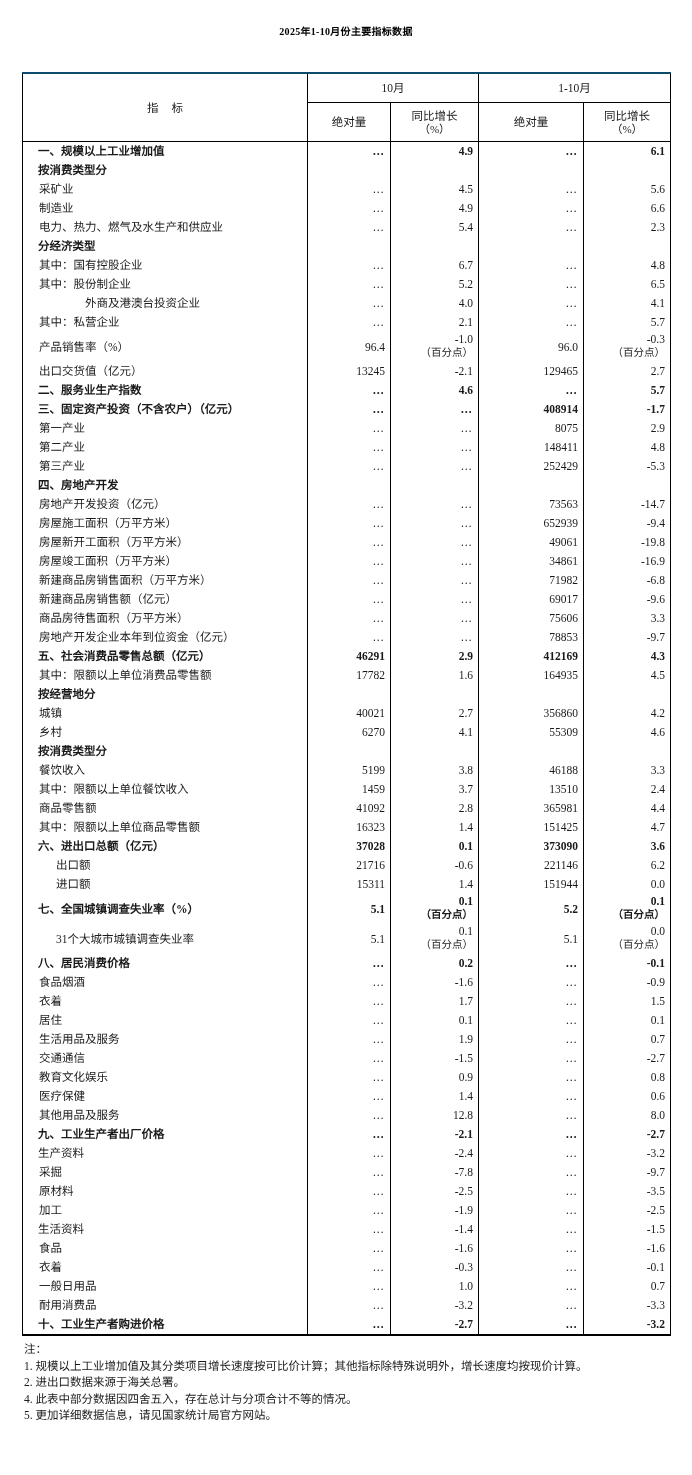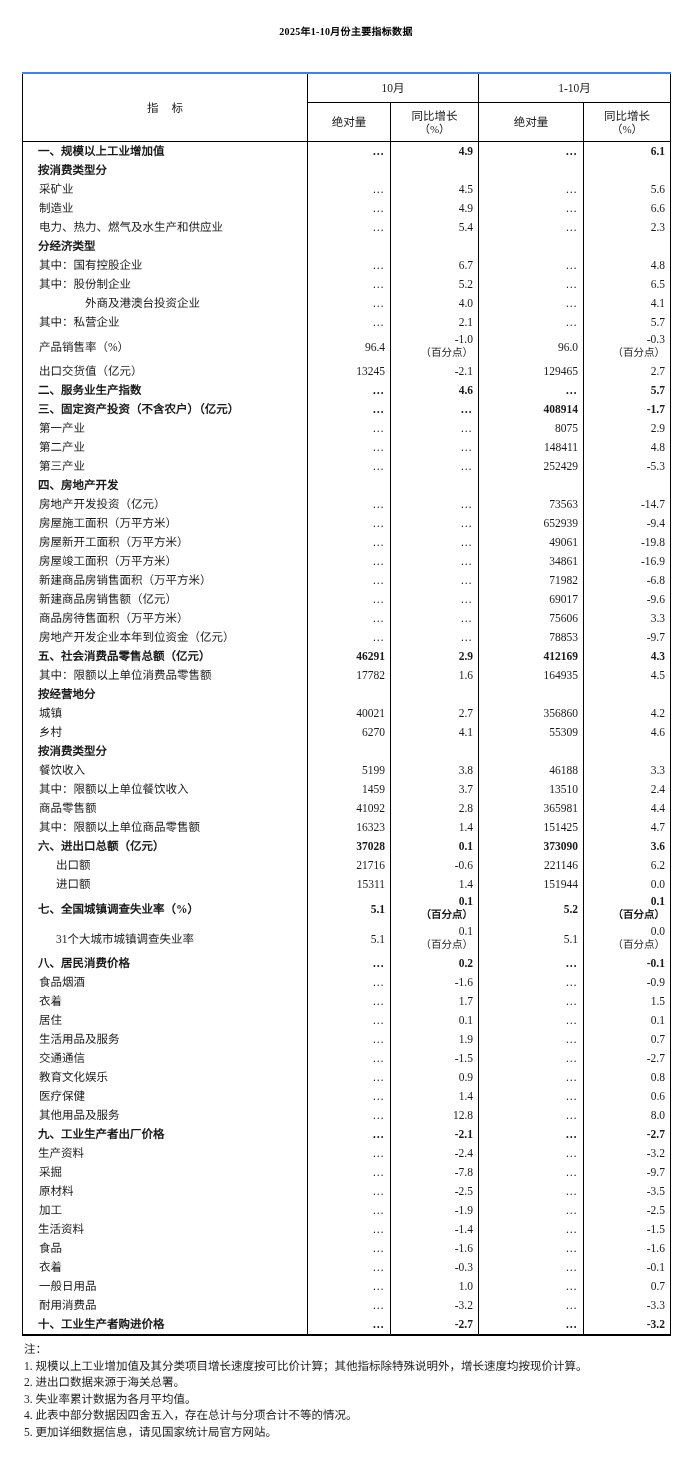--- a/index.html
+++ b/index.html
@@ -50,21 +50,21 @@
     border: 1px solid #000;
     padding: 2px 4px;
     font-weight: normal;
     text-align: center;
     vertical-align: middle;
     line-height: 14px;
     font-size: 11.5px;
   }
   thead tr.hr1 th { height: 24px; }
   thead tr.hr2 th { height: 34px; }
-  thead th.top-thick { border-top: 2px solid #3b82f6; }
+  thead th.top-thick { border-top: 2px solid #0c4a6e; }
   th.idx-head {
     letter-spacing: 5px;
     text-indent: 5px;
   }
   th.grp-head { border-bottom: 1px solid #000; }
   .pct-sub { display: block; font-size: 11px; line-height: 13px; }
 
   
   tbody td {
     padding: 0 5px;
@@ -622,19 +622,18 @@
           <td class="num bold">-3.2</td>
         </tr>
       </tbody>
   </table>
 
   <div class="notes">
     <div class="n-line">注：</div>
     <div id="notes-list">
         <div class="n-line wrap">1. 规模以上工业增加值及其分类项目增长速度按可比价计算；其他指标除特殊说明外，增长速度均按现价计算。</div>
         <div class="n-line wrap">2. 进出口数据来源于海关总署。</div>
-        <div class="n-line wrap">3. 失业率累计数据为各月平均值。</div>
         <div class="n-line wrap">4. 此表中部分数据因四舍五入，存在总计与分项合计不等的情况。</div>
         <div class="n-line wrap">5. 更加详细数据信息，请见国家统计局官方网站。</div>
       </div>
   </div>
 
 </div>
 
 </body></html>

